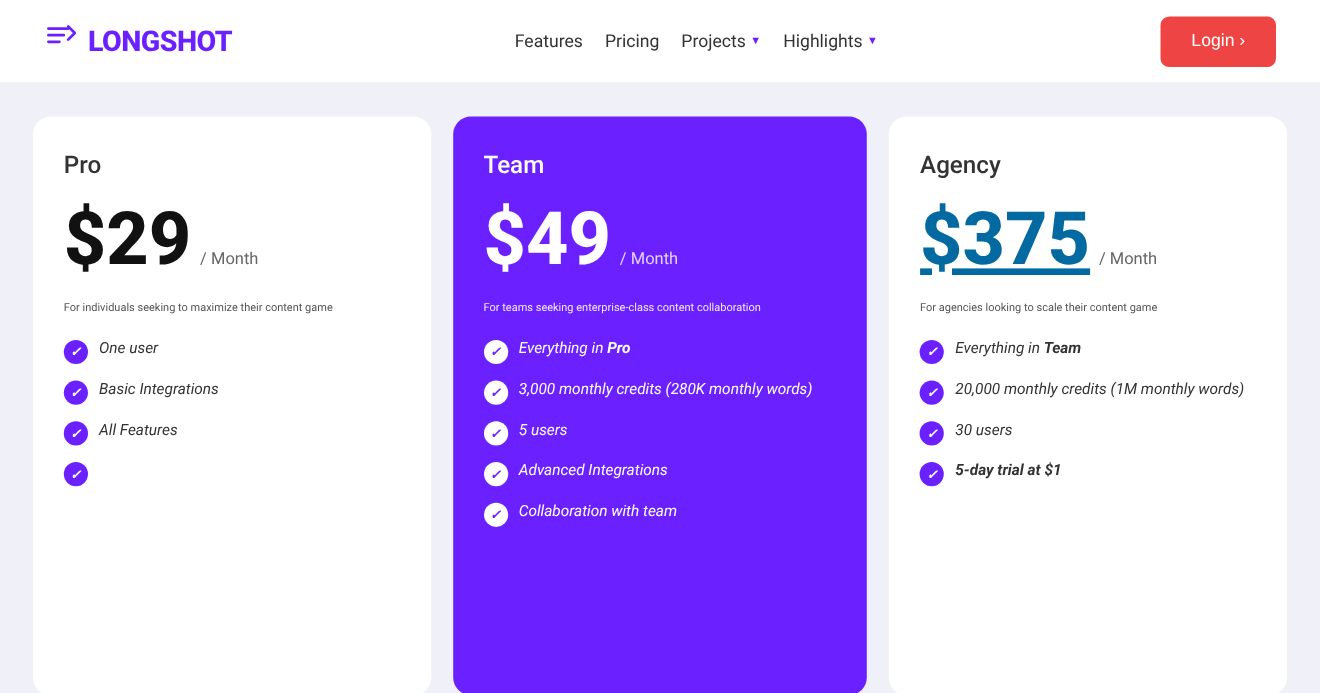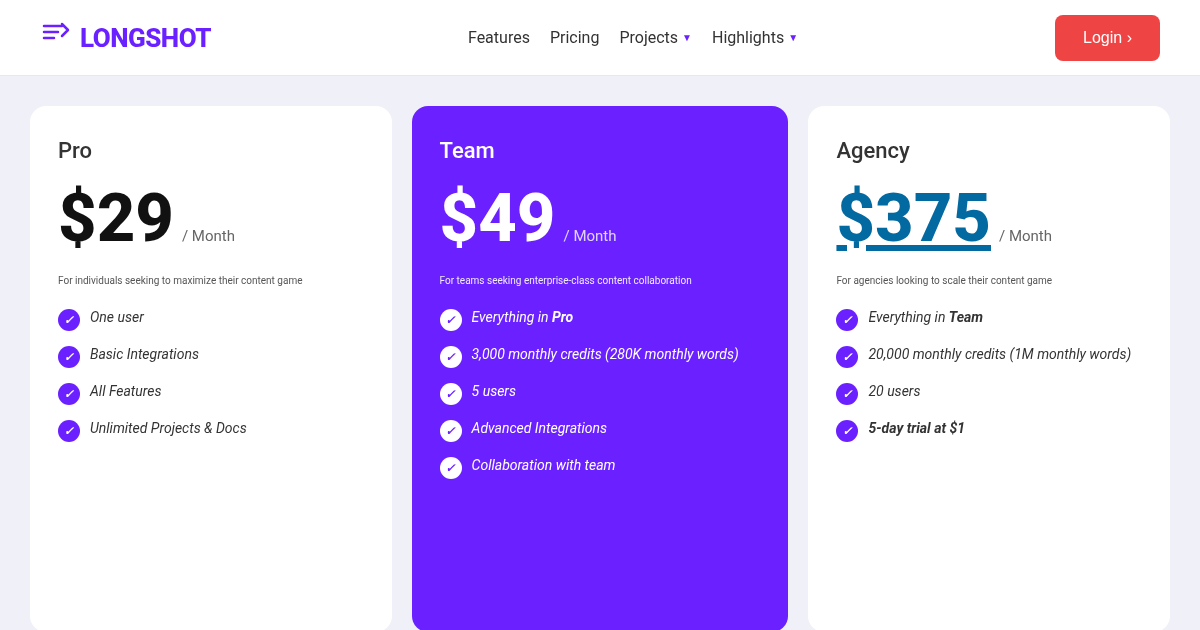--- a/index.html
+++ b/index.html
@@ -114,21 +114,20 @@
       <div class="feature-item">
         <div class="check-icon"></div>
         <span class="feature-text">Basic Integrations</span>
       </div>
       <div class="feature-item">
         <div class="check-icon"></div>
         <span class="feature-text">All Features</span>
       </div>
       <div class="feature-item">
         <div class="check-icon"></div>
-        <span class="feature-text">Unlimited Projects &amp; Docs</span>
       </div>
     </div>
   </div>
 
   <div class="card featured">
     <div class="card-name">Team</div>
     <div class="price-row">
       <span class="price-amount">$49</span>
       <span class="price-period">/ Month</span>
     </div>
@@ -168,21 +167,21 @@
       <div class="feature-item">
         <div class="check-icon"></div>
         <span class="feature-text">Everything in <strong>Team</strong></span>
       </div>
       <div class="feature-item">
         <div class="check-icon"></div>
         <span class="feature-text">20,000 monthly credits (1M monthly words)</span>
       </div>
       <div class="feature-item">
         <div class="check-icon"></div>
-        <span class="feature-text">20 users</span>
+        <span class="feature-text">30 users</span>
       </div>
       <div class="feature-item">
         <div class="check-icon"></div>
         <span class="feature-text"><strong>5-day trial at $1</strong></span>
       </div>
     </div>
   </div>
 
 </main>
 

